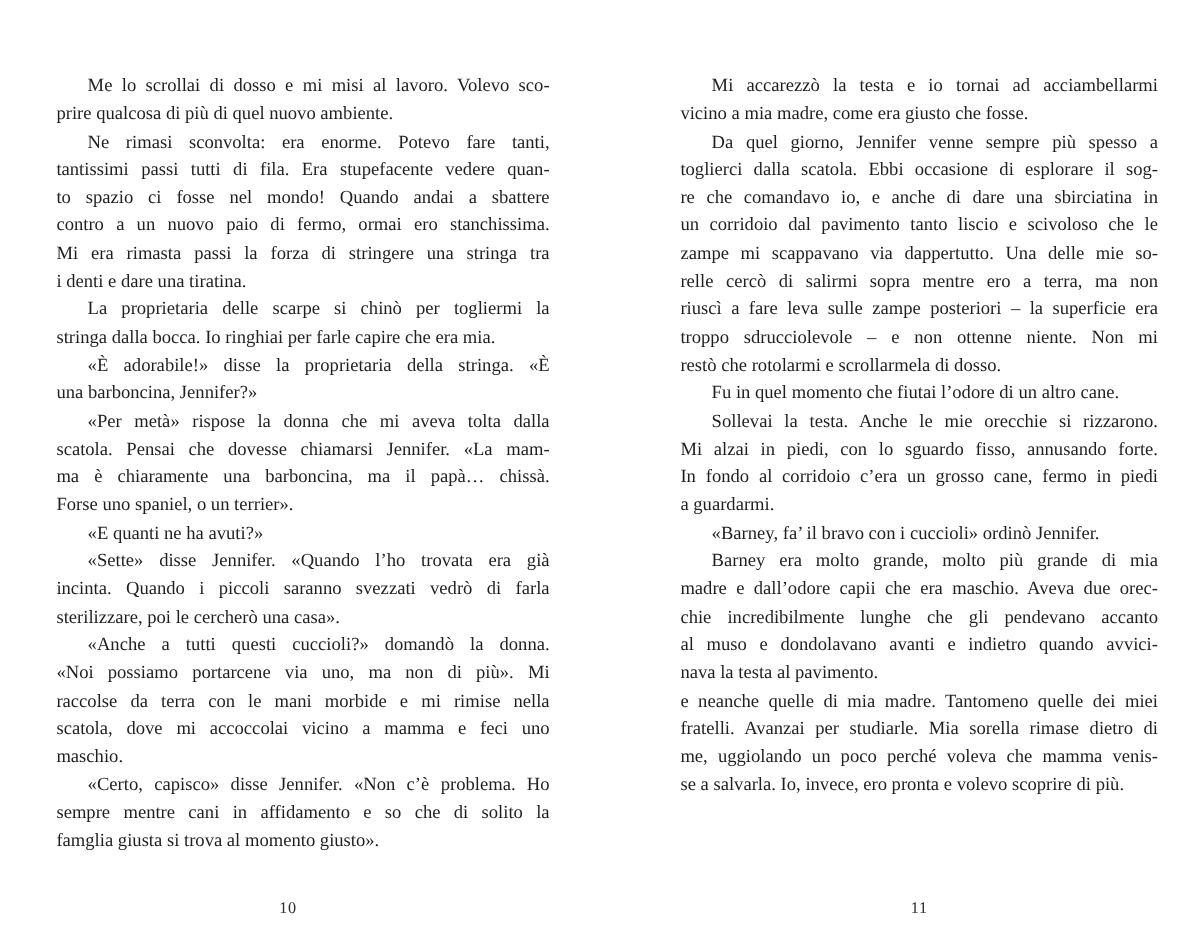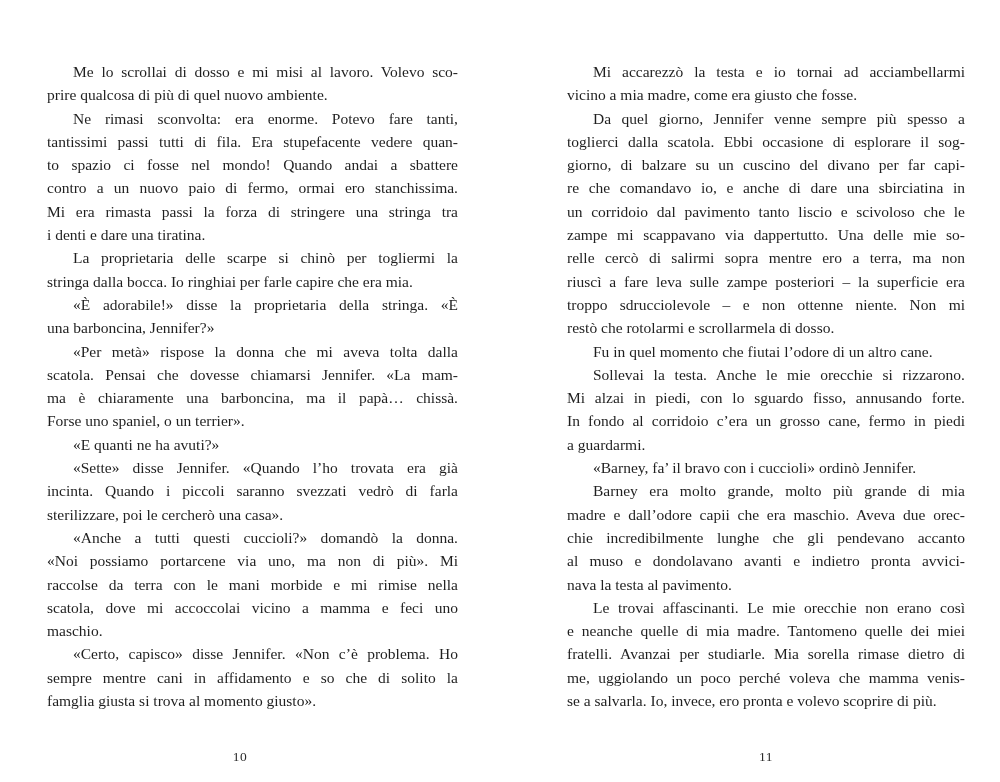--- a/index.html
+++ b/index.html
@@ -77,40 +77,38 @@
       </div>
     <div class="page-number" id="num-left">10</div>
   </div>
 
   <div class="page page-right">
     <div class="text-block" id="right-text">
         <div class="line first">Mi accarezzò la testa e io tornai ad acciambellarmi</div>
         <div class="line plast">vicino a mia madre, come era giusto che fosse.</div>
         <div class="line first">Da quel giorno, Jennifer venne sempre più spesso a</div>
         <div class="line">toglierci dalla scatola. Ebbi occasione di esplorare il sog-</div>
-        <div class="line">giorno, di balzare su un cuscino del divano per far capi-</div>
         <div class="line">re che comandavo io, e anche di dare una sbirciatina in</div>
         <div class="line">un corridoio dal pavimento tanto liscio e scivoloso che le</div>
         <div class="line">zampe mi scappavano via dappertutto. Una delle mie so-</div>
         <div class="line">relle cercò di salirmi sopra mentre ero a terra, ma non</div>
         <div class="line">riuscì a fare leva sulle zampe posteriori – la superficie era</div>
         <div class="line">troppo sdrucciolevole – e non ottenne niente. Non mi</div>
         <div class="line plast">restò che rotolarmi e scrollarmela di dosso.</div>
         <div class="line first plast">Fu in quel momento che fiutai l’odore di un altro cane.</div>
         <div class="line first">Sollevai la testa. Anche le mie orecchie si rizzarono.</div>
         <div class="line">Mi alzai in piedi, con lo sguardo fisso, annusando forte.</div>
         <div class="line">In fondo al corridoio c’era un grosso cane, fermo in piedi</div>
         <div class="line plast">a guardarmi.</div>
         <div class="line first plast">«Barney, fa’ il bravo con i cuccioli» ordinò Jennifer.</div>
         <div class="line first">Barney era molto grande, molto più grande di mia</div>
         <div class="line">madre e dall’odore capii che era maschio. Aveva due orec-</div>
         <div class="line">chie incredibilmente lunghe che gli pendevano accanto</div>
-        <div class="line">al muso e dondolavano avanti e indietro pronta avvici-</div>
+        <div class="line">al muso e dondolavano avanti e indietro quando avvici-</div>
         <div class="line plast">nava la testa al pavimento.</div>
-        <div class="line first">Le trovai affascinanti. Le mie orecchie non erano così</div>
         <div class="line">e neanche quelle di mia madre. Tantomeno quelle dei miei</div>
         <div class="line">fratelli. Avanzai per studiarle. Mia sorella rimase dietro di</div>
         <div class="line">me, uggiolando un poco perché voleva che mamma venis-</div>
         <div class="line plast">se a salvarla. Io, invece, ero pronta e volevo scoprire di più.</div>
       </div>
     <div class="page-number" id="num-right">11</div>
   </div>
 
 </div>
 

